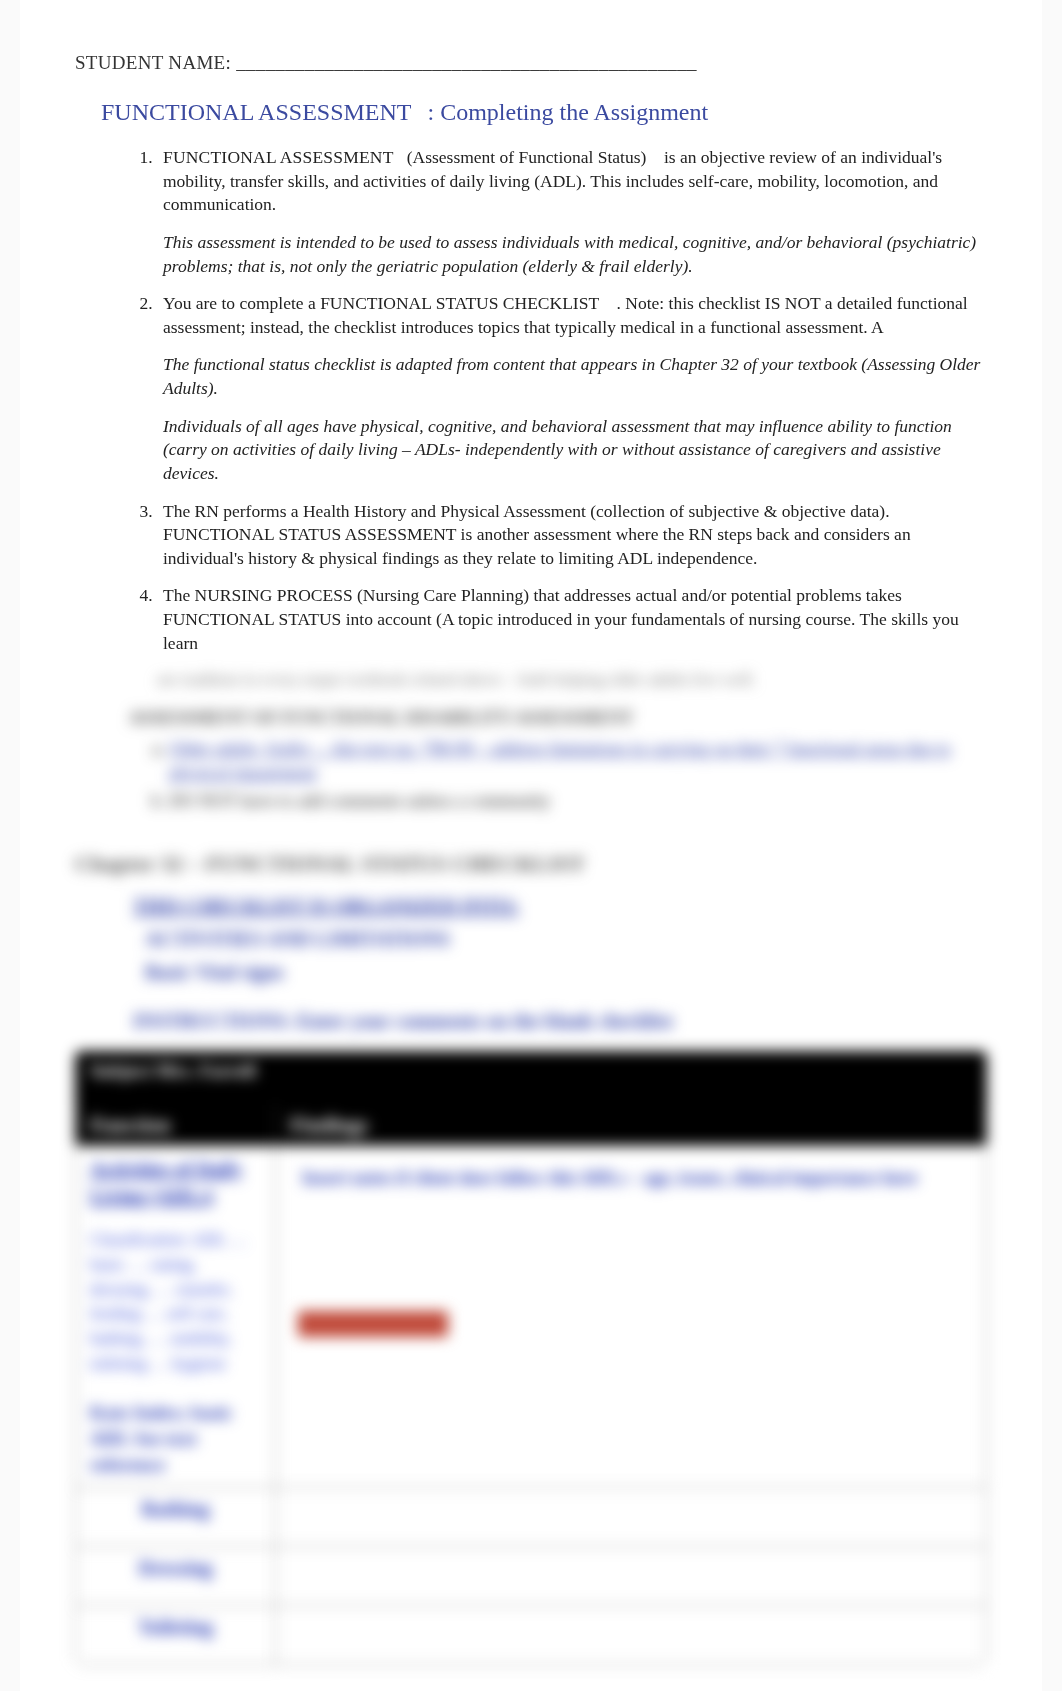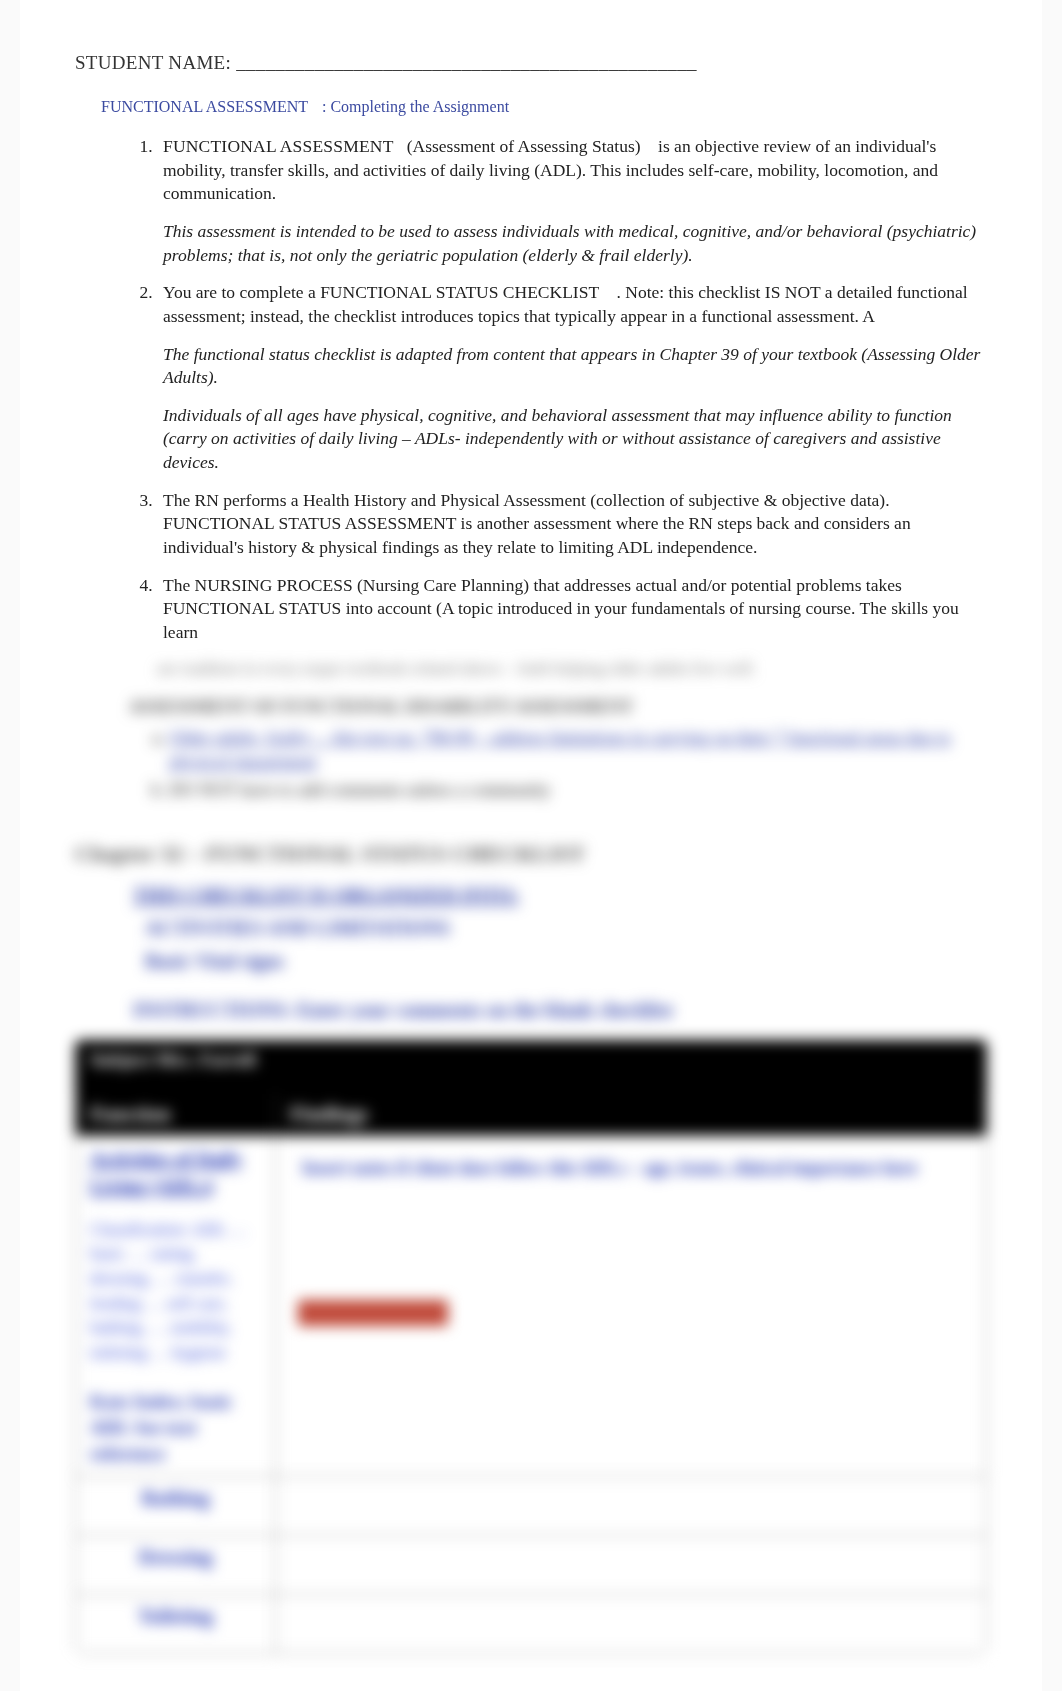--- a/index.html
+++ b/index.html
@@ -21,21 +21,21 @@
     line-height: 1.35;
   }
   .student-name {
     font-size: 19px;
     letter-spacing: 0.3px;
     margin-bottom: 20px;
     color: #333;
   }
   .title-row {
     color: #3b4aa0;
-    font-size: 16px;
+    font-size: 24px;
     margin: 20px 0 18px 26px;
   }
   .title-row .sp { display:inline-block; width:10px; }
   ol.main-list {
     list-style: decimal;
     padding-left: 82px;
     margin: 0;
   }
   ol.main-list > li {
     padding-left: 6px;
@@ -172,28 +172,28 @@
   </div>
 
   <div class="title-row">
     <span>FUNCTIONAL ASSESSMENT</span><span class="sp"></span>
     <span>: Completing the Assignment</span>
   </div>
 
   <ol class="main-list">
     <li>
       <span class="inline-strong">FUNCTIONAL ASSESSMENT</span>&nbsp;&nbsp;
-      <span>(Assessment of Assessing Status)</span>&nbsp;&nbsp;&nbsp;
+      <span>(Assessment of Functional Status)</span>&nbsp;&nbsp;&nbsp;
       <span>is an objective review of an individual's mobility, transfer skills, and activities of daily living (ADL). This includes self-care, mobility, locomotion, and communication.</span>
       <span class="para-gap">This assessment is intended to be used to assess individuals with medical, cognitive, and/or behavioral (psychiatric) problems; that is, not only the geriatric population (elderly &amp; frail elderly).</span>
     </li>
     <li>
       <span>You are to complete a FUNCTIONAL STATUS CHECKLIST</span>&nbsp;&nbsp;&nbsp;
-      <span>.  Note: this checklist IS NOT a detailed functional assessment; instead, the checklist introduces topics that typically appear in a functional assessment. A</span>
-      <span class="para-gap">The functional status checklist is adapted from content that appears in Chapter 39 of your textbook (Assessing Older Adults).</span>
+      <span>.  Note: this checklist IS NOT a detailed functional assessment; instead, the checklist introduces topics that typically medical in a functional assessment. A</span>
+      <span class="para-gap">The functional status checklist is adapted from content that appears in Chapter 32 of your textbook (Assessing Older Adults).</span>
       <span class="para-gap">Individuals of all ages have physical, cognitive, and behavioral assessment that may influence ability to function (carry on activities of daily living – ADLs- independently with or without assistance of caregivers and assistive devices.</span>
     </li>
     <li>
       <span>The RN performs a Health History and Physical Assessment (collection of subjective &amp; objective data). FUNCTIONAL STATUS ASSESSMENT is another assessment where the RN steps back and considers an individual's history &amp; physical findings as they relate to limiting ADL independence.</span>
     </li>
     <li>
       <span>The NURSING PROCESS (Nursing Care Planning) that addresses actual and/or potential problems takes FUNCTIONAL STATUS into account (A topic introduced in your fundamentals of nursing course. The skills you learn</span>
     </li>
   </ol>
 

